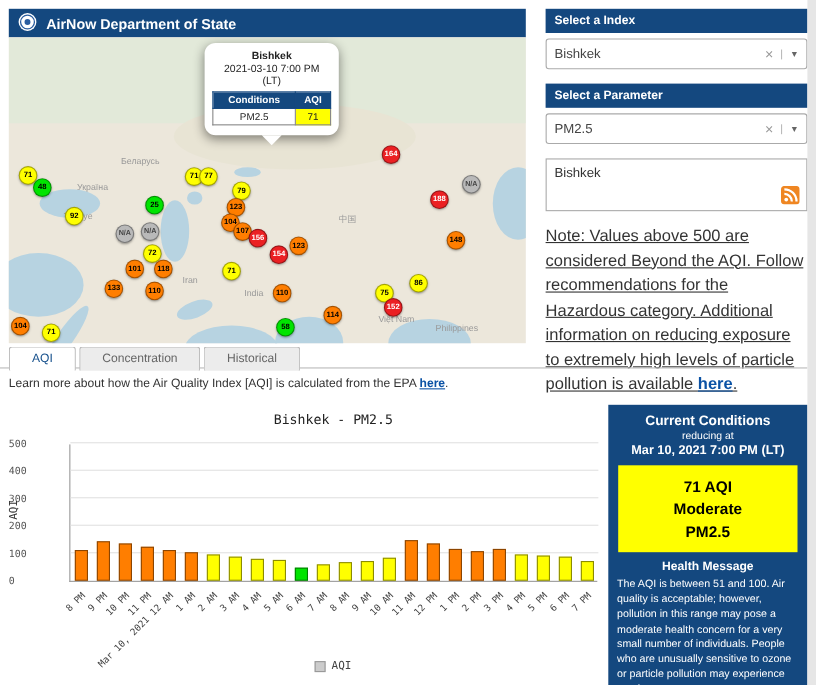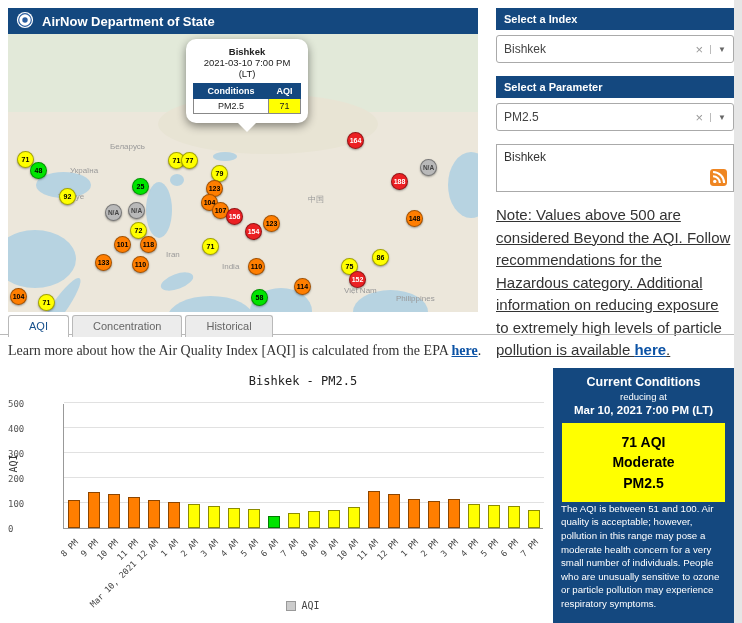--- a/index.html
+++ b/index.html
@@ -41,21 +41,21 @@
   .rss-icon { position:absolute; right:6px; top:24px; cursor:pointer; }
   .note { font-size:15px; color:#333; line-height:1.5;text-decoration:underline; }
   a.inline-link { color:#0b52a5; font-weight:bold; text-decoration:underline; cursor:pointer; }
 
   
   .tab-underline { position:absolute; left:0; top:334px; width:734px; height:1px; background:#b9b9b9; }
   .tabs { position:absolute; left:8px; top:315px; display:flex; z-index:2; }
   .tab { font-size:11px; color:#666; background:#ececec; border:1px solid #b9b9b9; border-bottom:none;
          border-radius:3px 3px 0 0; padding:4px 20px; margin-right:3px; cursor:pointer; }
   .tab.active { background:#fff; color:#16508c; padding-bottom:5px; }
-  .learn-more { position:absolute; left:8px; top:343px; font-size:14px; color:#333;font-family:Liberation Serif, serif; }
+  .learn-more { position:absolute; left:8px; top:343px; font-size:11px; color:#333; }
 
   
   .chart { position:absolute; left:8px; top:366px; width:540px; height:252px; font-family:"DejaVu Sans Mono", monospace; color:#333; }
   .chart-title { position:absolute; left:55px; top:8px; width:480px; text-align:center; font-size:12px; color:#222; }
   .chart-plot { position:absolute; left:55px; top:38px; width:480px; height:125px; border-left:1px solid #999; border-bottom:1px solid #999; }
   .gridline { position:absolute; left:0; width:480px; height:1px; background:#e1e1e1; }
   .bar { position:absolute; bottom:0; width:12px; border:1px solid rgba(0,0,0,.45); z-index:2; cursor:pointer; }
   .chart-yaxis { position:absolute; left:0; top:38px; width:50px; height:125px; }
   .ytick { position:absolute; right:6px; font-size:9px; color:#555; width:44px; text-align:left; }
   .ylabel { position:absolute; left:-4px; top:92px; font-size:10px; color:#333; transform:rotate(-90deg); }
@@ -282,17 +282,18 @@
 
   <div class="conditions">
     <div class="cc-title">Current Conditions</div>
     <div class="cc-observed">reducing at</div>
     <div class="cc-datetime">Mar 10, 2021 7:00 PM (LT)</div>
     <div class="cc-aqibox">
       <div>71 AQI</div>
       <div>Moderate</div>
       <div>PM2.5</div>
     </div>
+    <div class="cc-health-title">Health Message</div>
     <div class="cc-health-body">The AQI is between 51 and 100. Air quality is acceptable; however, pollution in this range may pose a moderate health concern for a very small number of individuals. People who are unusually sensitive to ozone or particle pollution may experience respiratory symptoms.</div>
   </div>
 
   <div class="right-gutter"></div>
 </div>
 
 </body></html>

